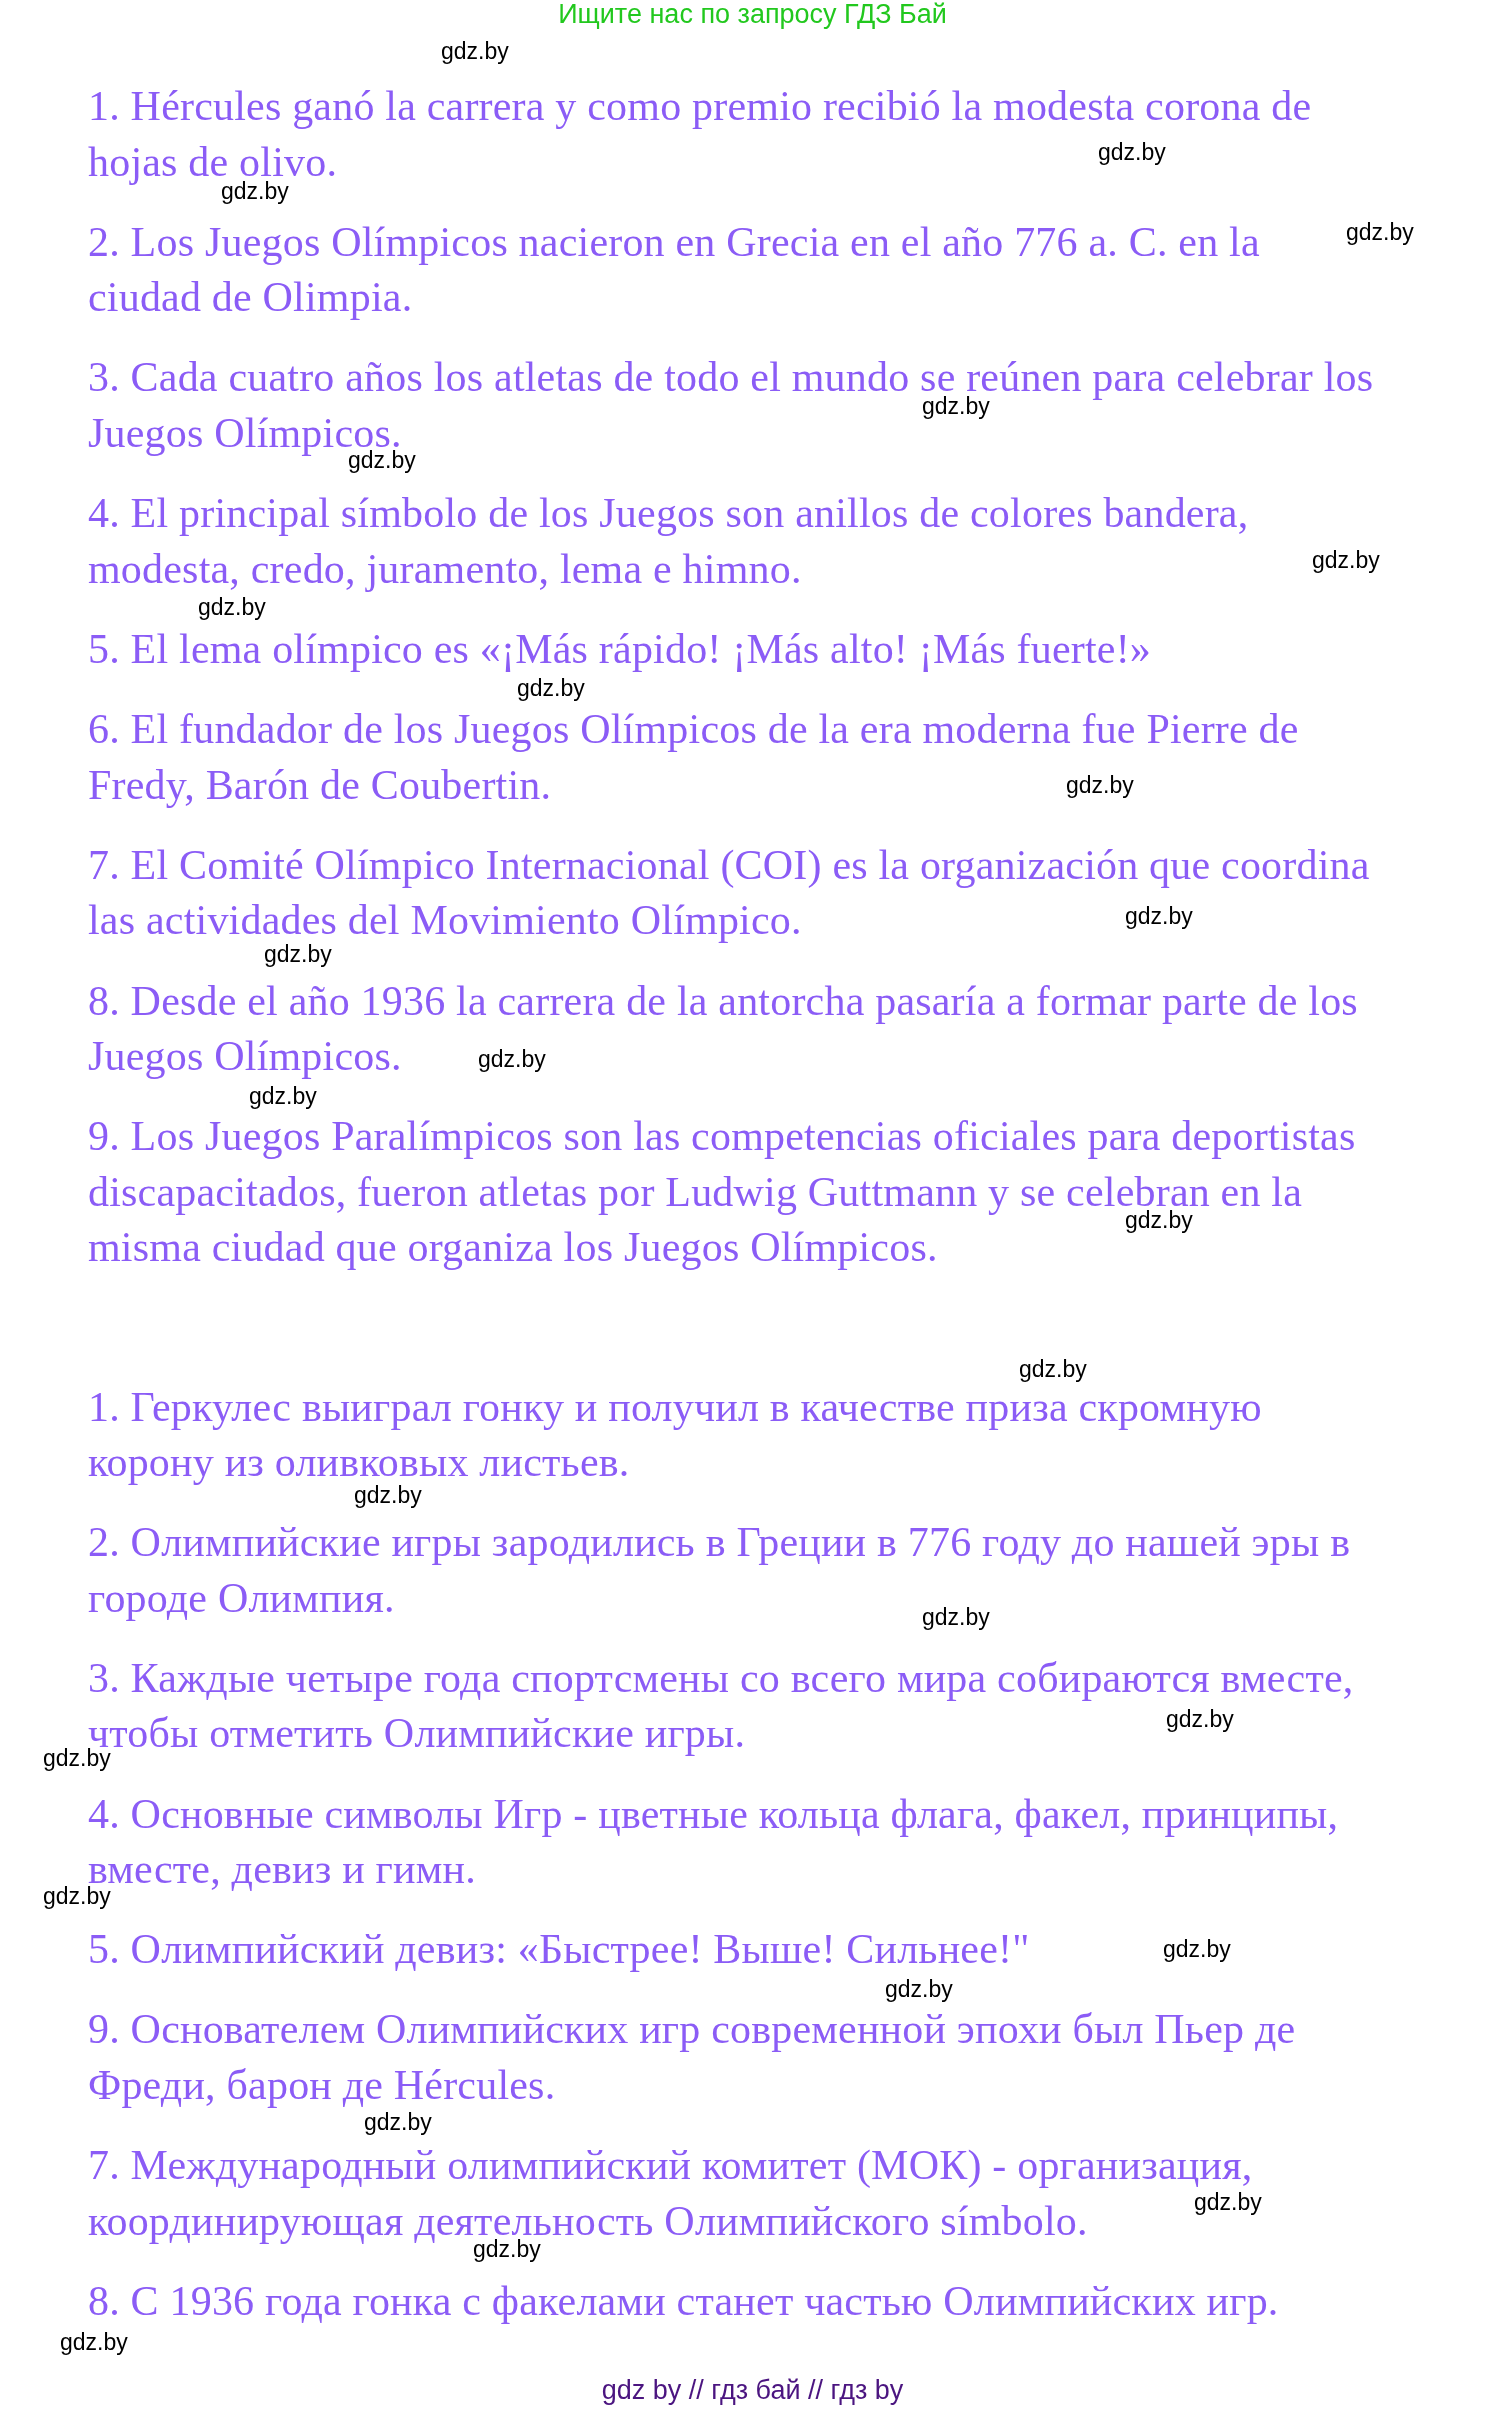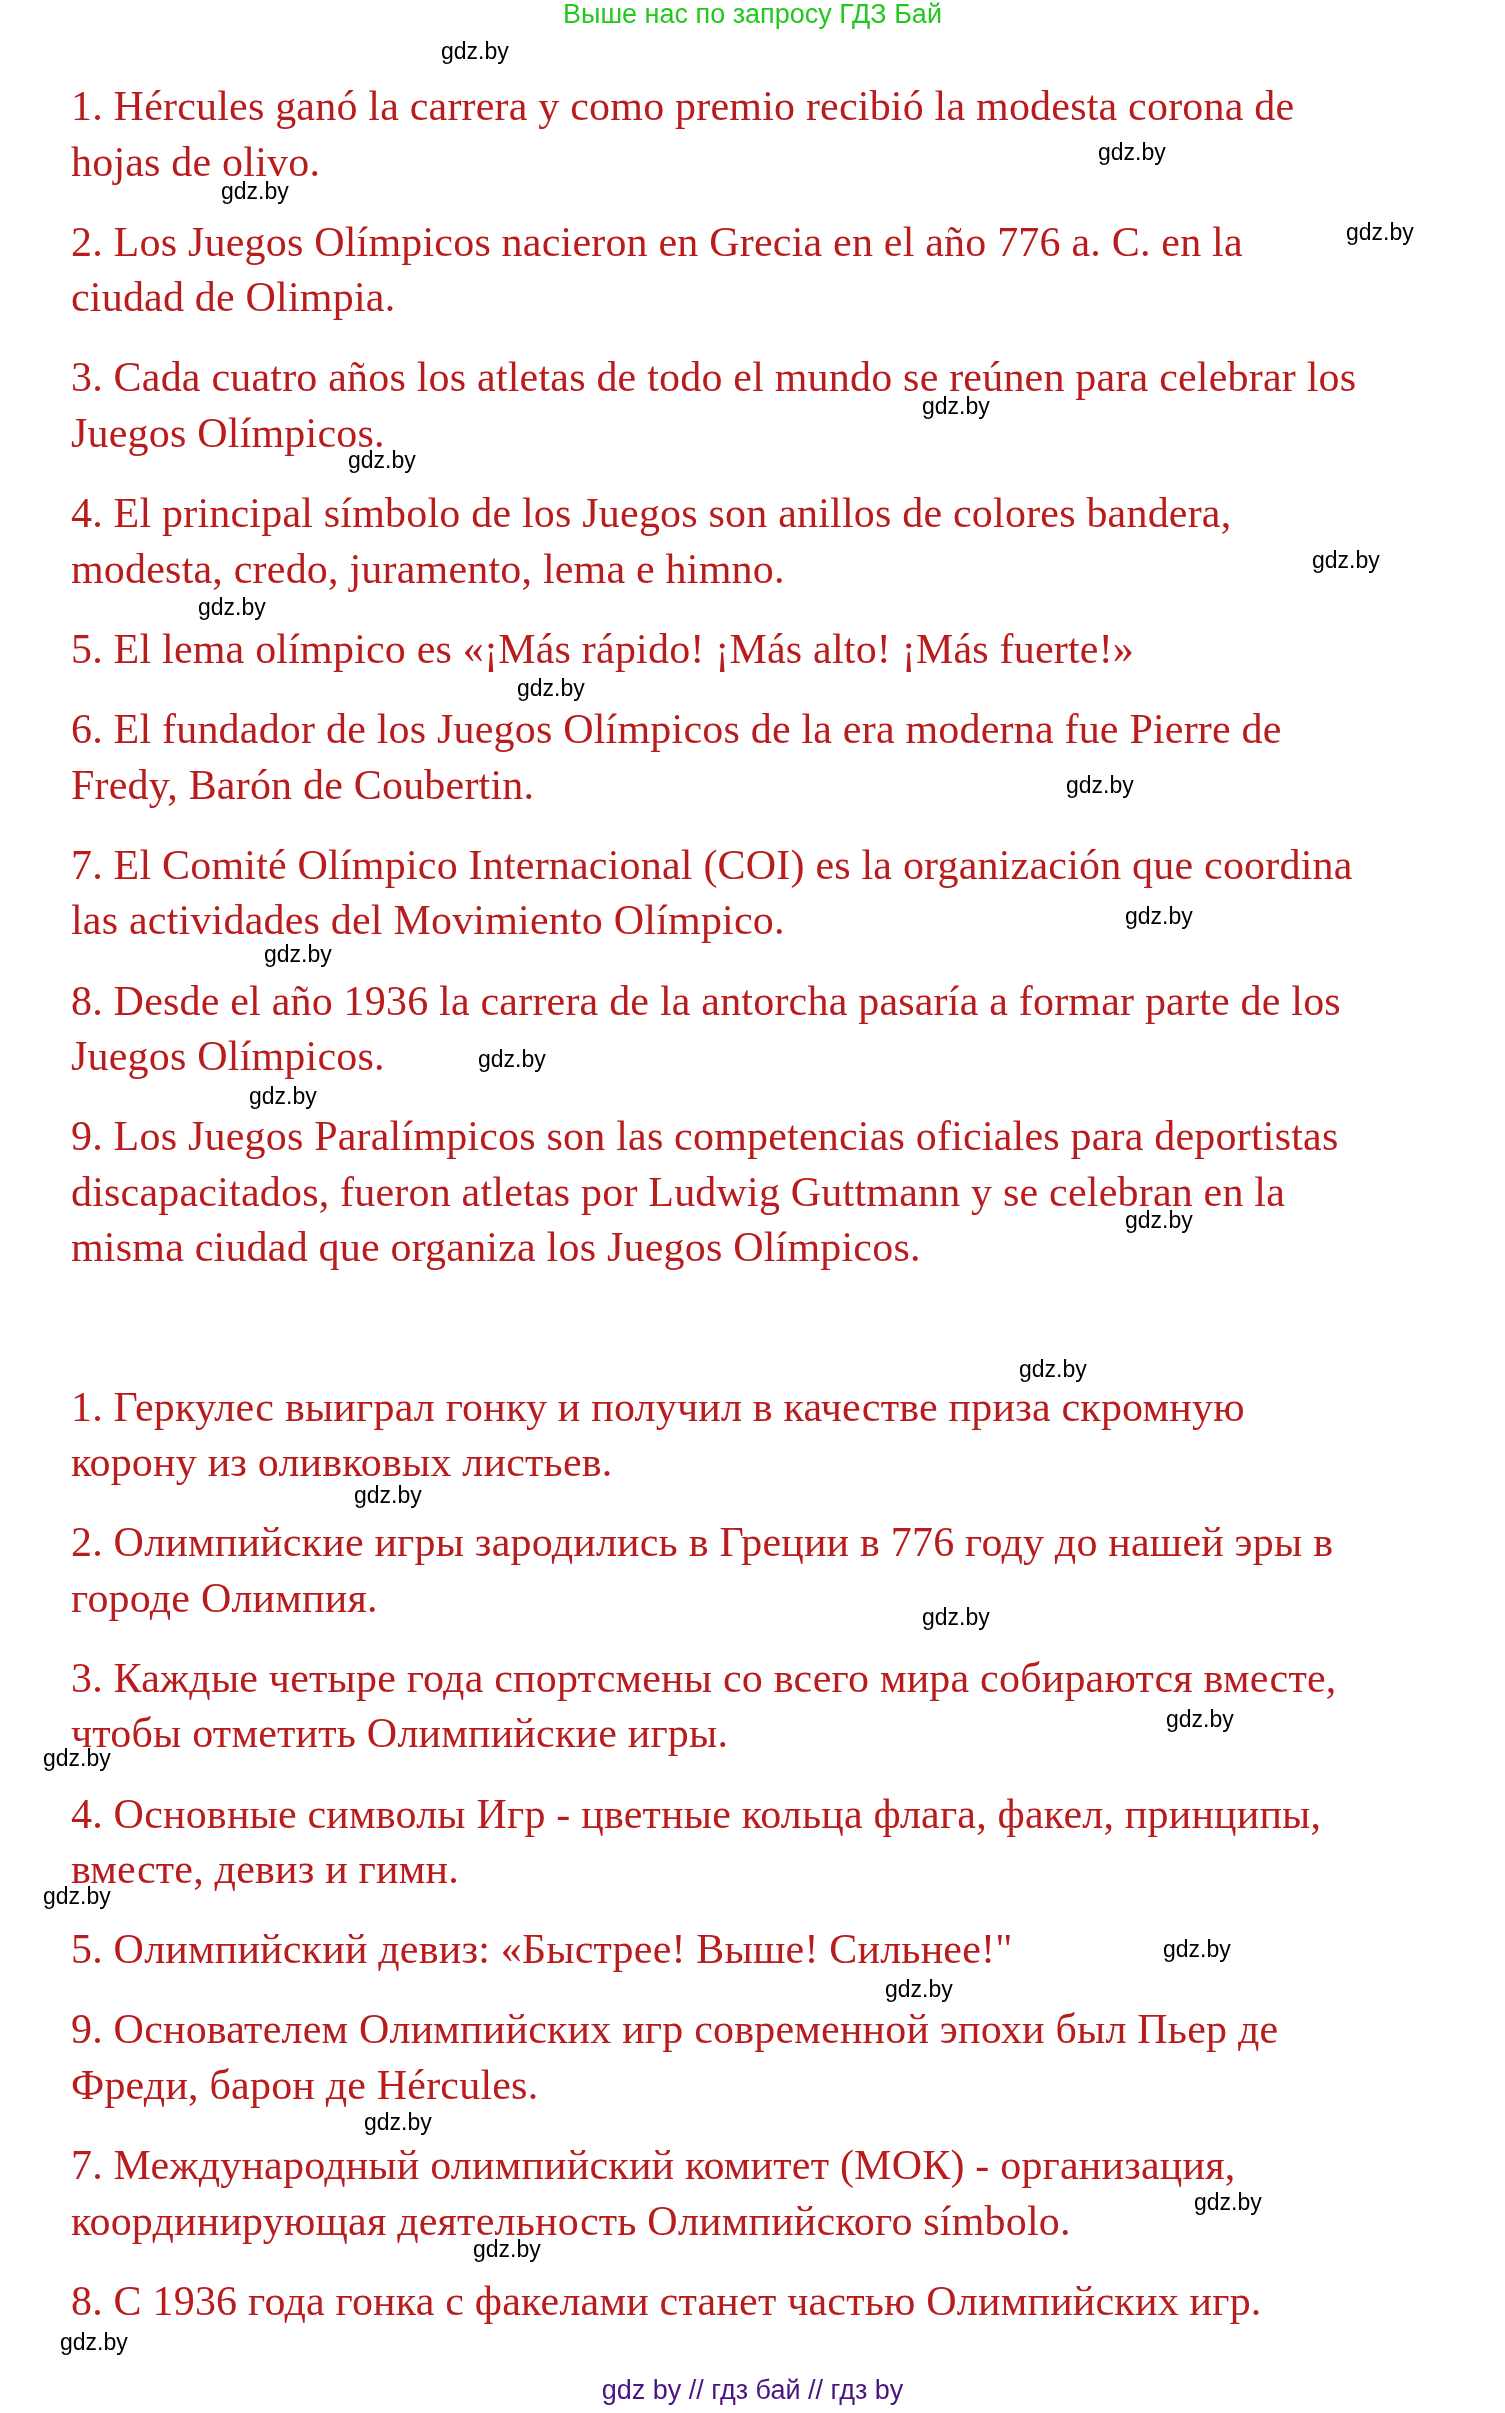--- a/index.html
+++ b/index.html
@@ -1,29 +1,29 @@
 <!DOCTYPE html>
 <html style="font-size:12px"><head>
 <meta charset="utf-8">
 <style>
   html, body { margin:0; padding:0; background:#ffffff; }
   body { width:1505px; height:2413px; position:relative; overflow:hidden; }
   .banner { position:absolute; top:-1.5px; left:0; width:1505px; text-align:center;
     font-family:"Liberation Sans", sans-serif; font-size:27px; color:#22c81e; }
-  .line { position:absolute; left:71px; font-family:"Liberation Serif", serif;
-    font-size:42px; color:#b91c1c; white-space:nowrap; line-height:1; letter-spacing:0.2px; }
+  .line { position:absolute; left:88px; font-family:"Liberation Serif", serif;
+    font-size:42px; color:#8b5cf6; white-space:nowrap; line-height:1; letter-spacing:0.2px; }
   .wm { position:absolute; font-family:"Liberation Sans", sans-serif; font-size:23px;
     color:#000; white-space:nowrap; line-height:1; }
   .footer { position:absolute; top:2375px; left:0; width:1505px; text-align:center;
     font-family:"Liberation Sans", sans-serif; font-size:27px; color:#4b1580; }
 </style>
 </head>
 <body>
 
-<div class="banner">Выше нас по запросу ГДЗ Бай</div>
+<div class="banner">Ищите нас по запросу ГДЗ Бай</div>
 
 <div class="line" style="top:85px">1. Hércules ganó la carrera y como premio recibió la modesta corona de</div>
 <div class="line" style="top:141px">hojas de olivo.</div>
 <div class="line" style="top:221px">2. Los Juegos Olímpicos nacieron en Grecia en el año 776 a. C. en la</div>
 <div class="line" style="top:276px">ciudad de Olimpia.</div>
 <div class="line" style="top:356px">3. Cada cuatro años los atletas de todo el mundo se reúnen para celebrar los</div>
 <div class="line" style="top:412px">Juegos Olímpicos.</div>
 <div class="line" style="top:492px">4. El principal símbolo de los Juegos son anillos de colores bandera,</div>
 <div class="line" style="top:548px">modesta, credo, juramento, lema e himno.</div>
 <div class="line" style="top:628px">5. El lema olímpico es «¡Más rápido! ¡Más alto! ¡Más fuerte!»</div>

